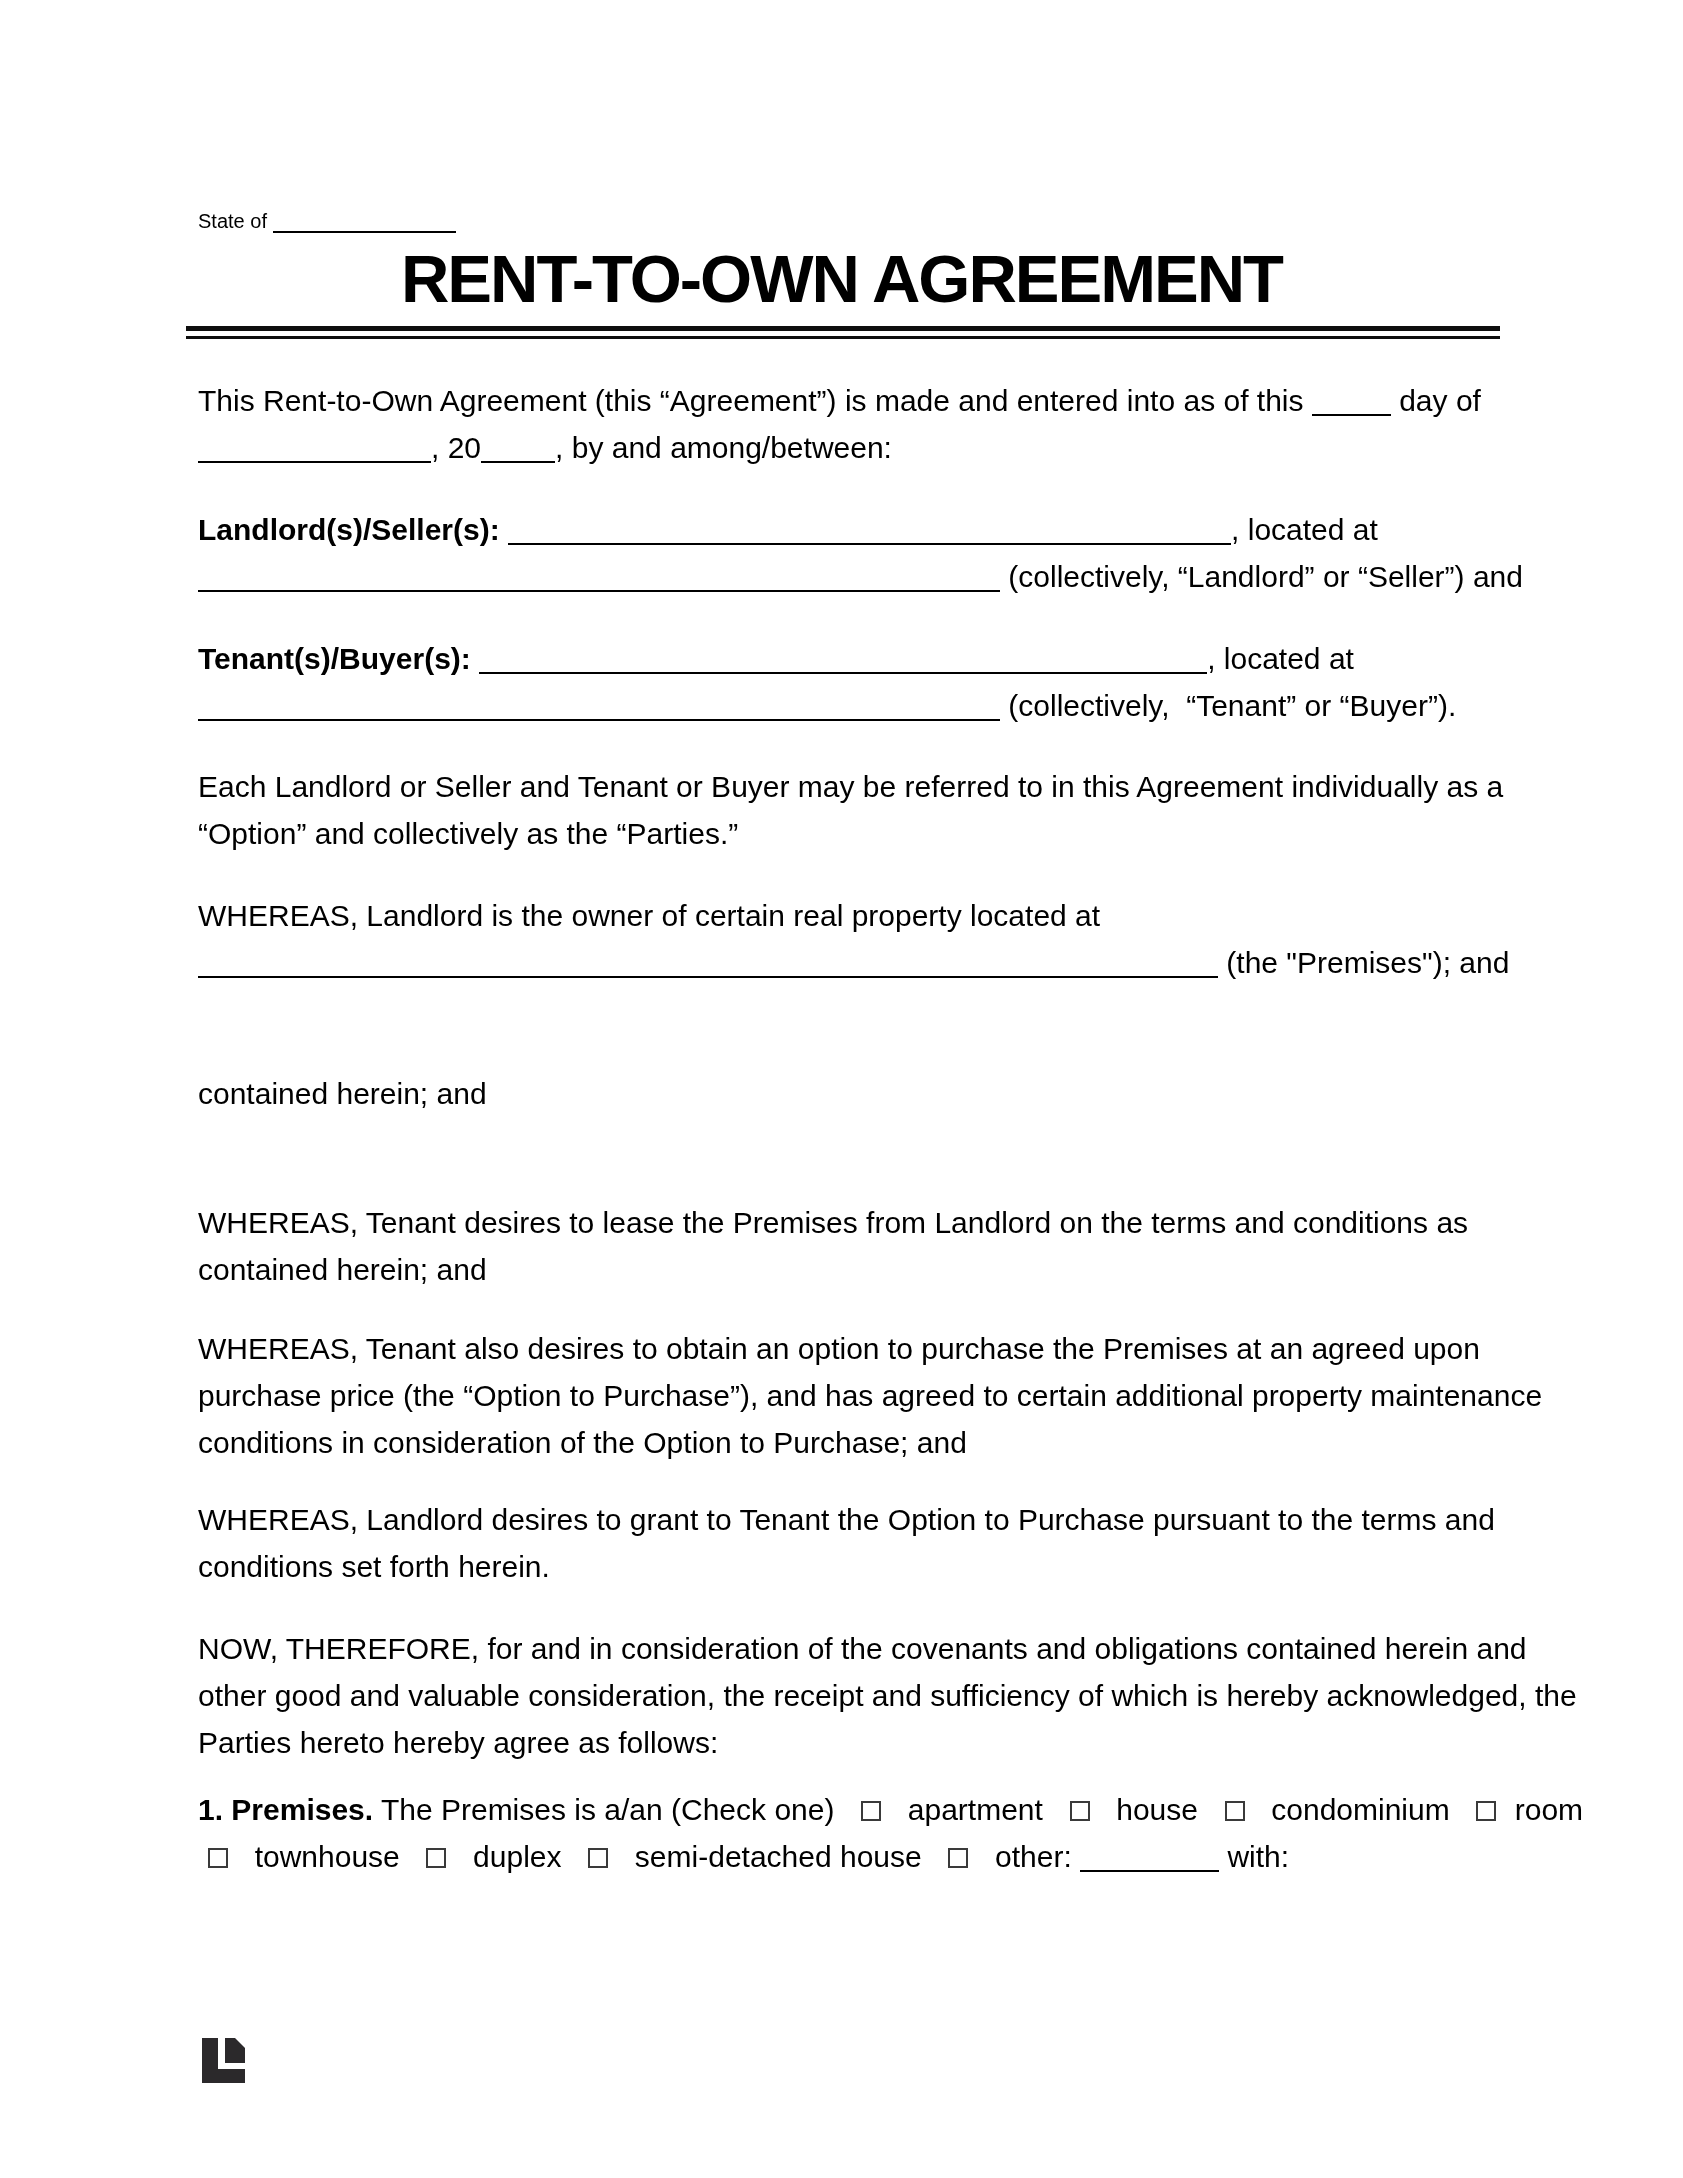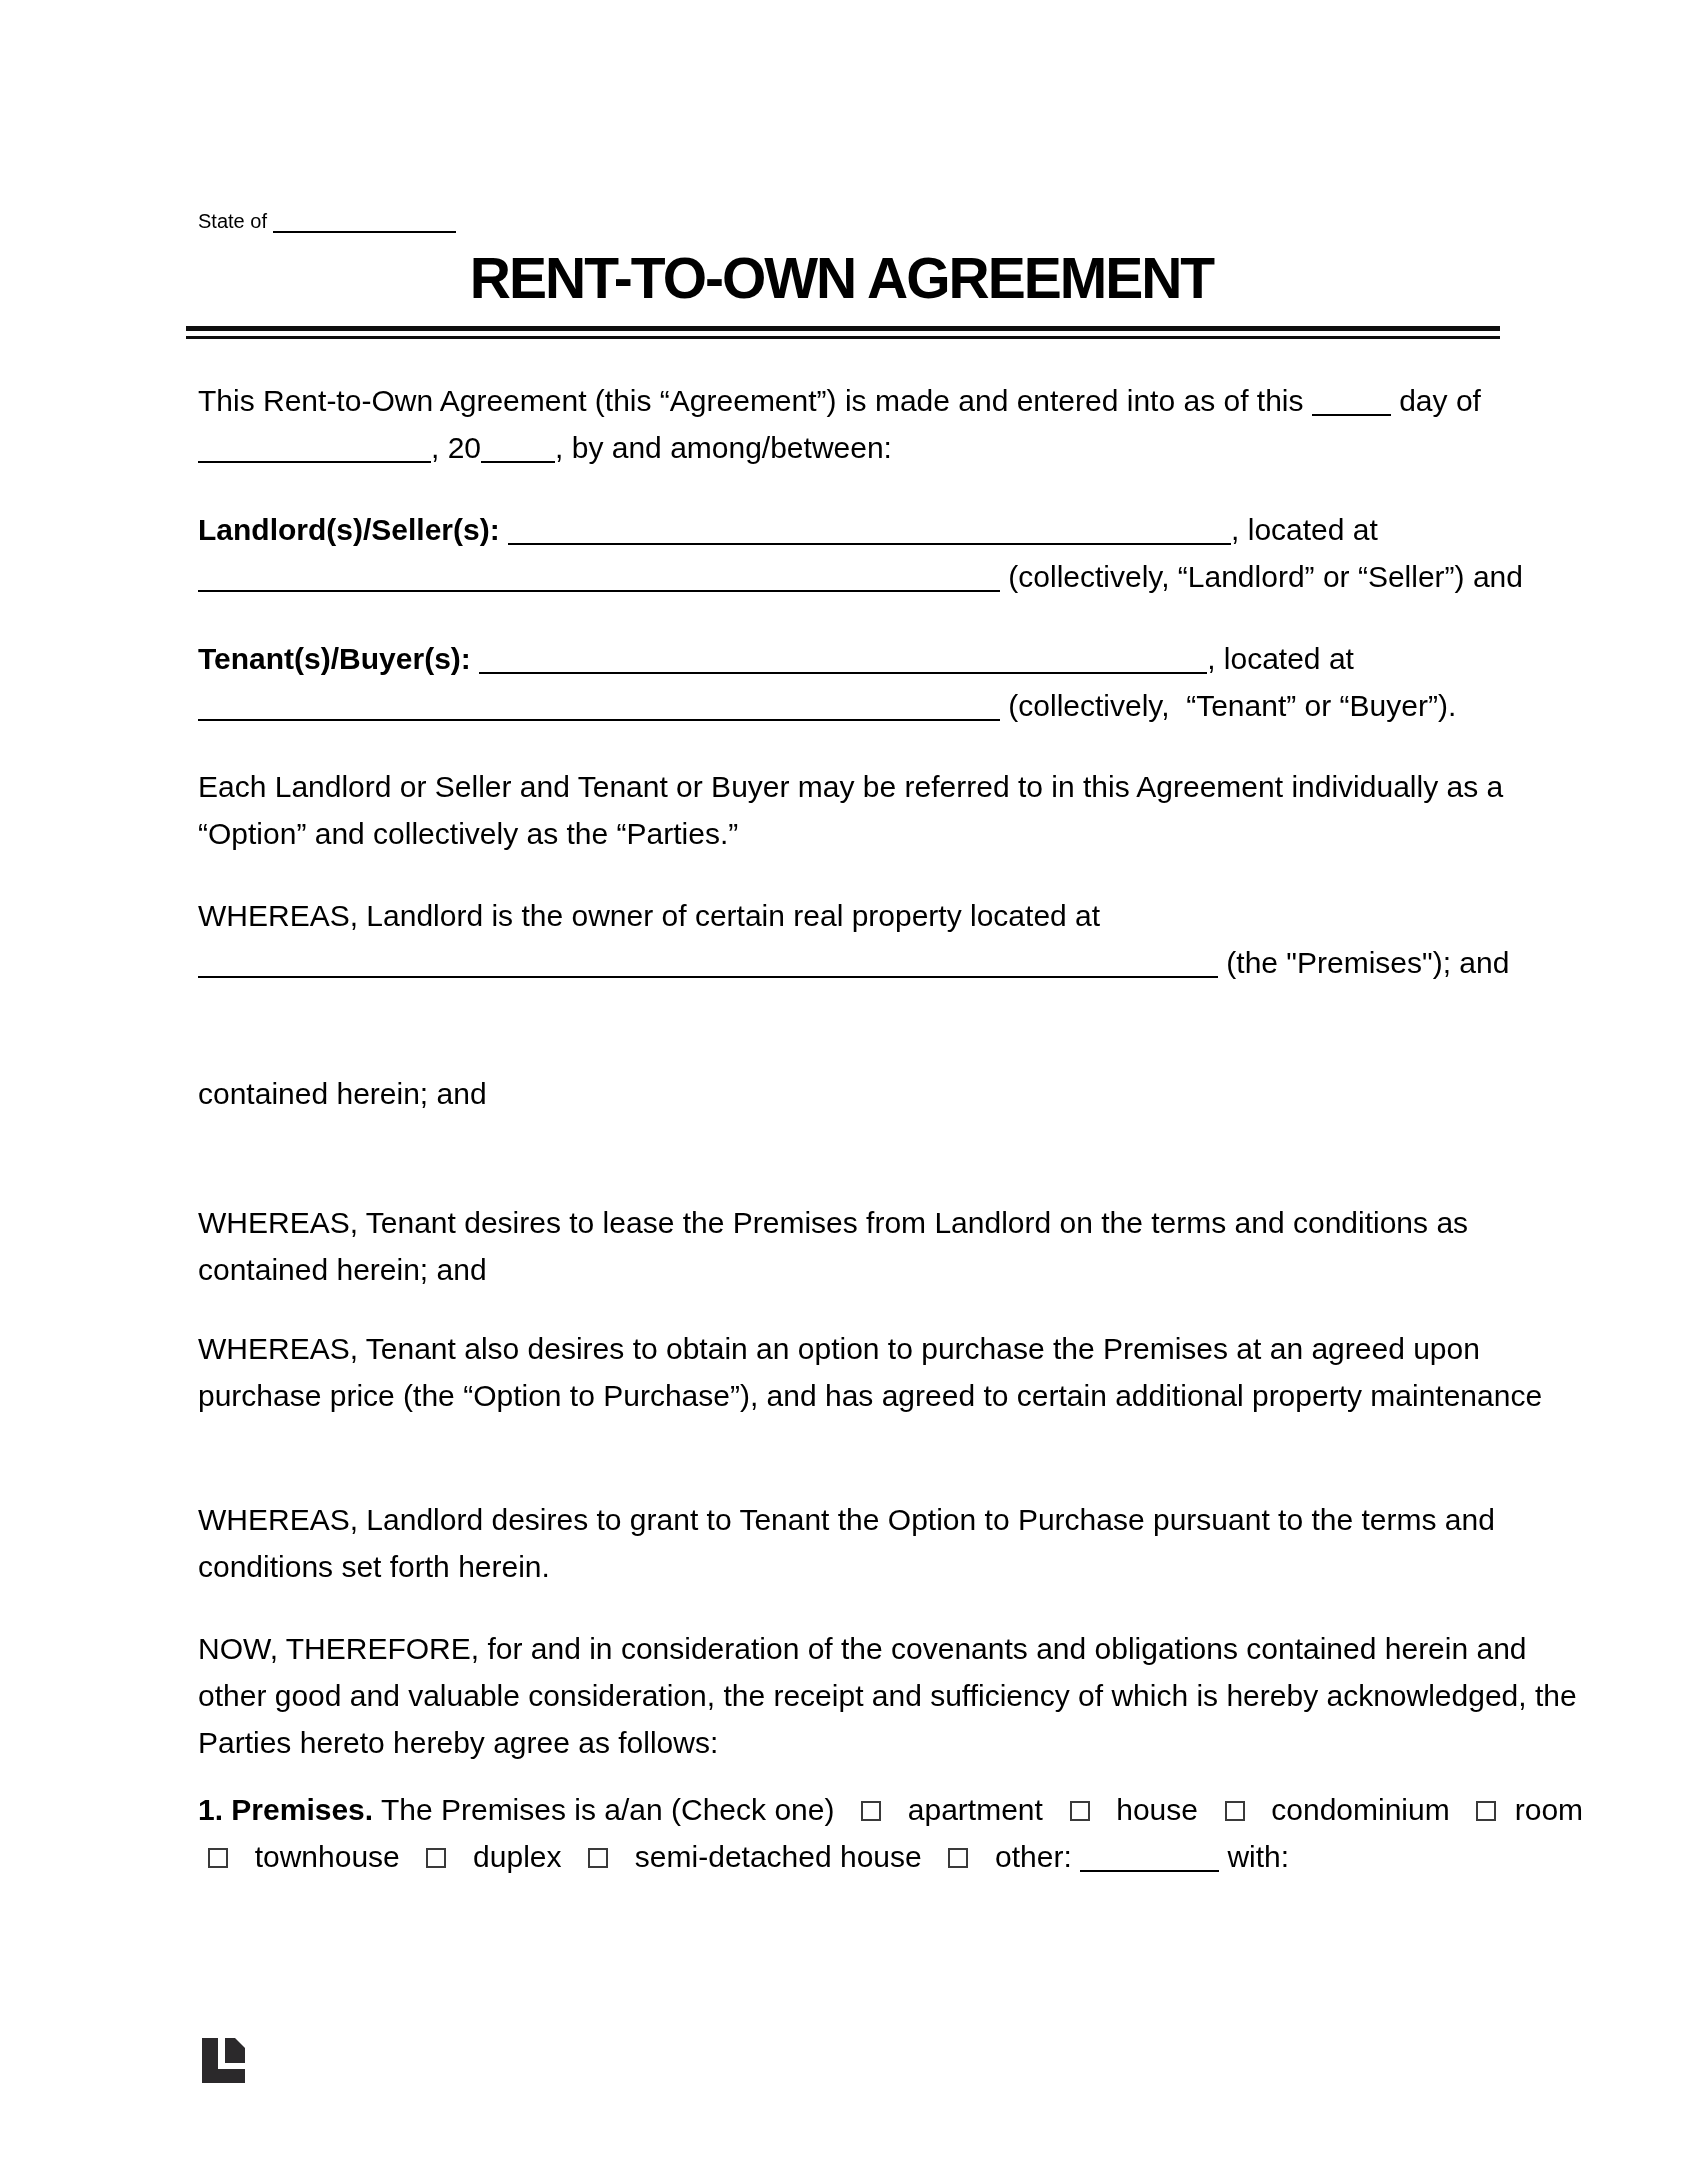--- a/index.html
+++ b/index.html
@@ -1,21 +1,21 @@
 <!DOCTYPE html>
 <html><head>
 <meta charset="utf-8">
 <style>
   html,body{margin:0;padding:0;background:#ffffff;}
   body{width:1683px;height:2178px;position:relative;overflow:hidden;
        font-family:"Liberation Sans",sans-serif;color:#000;}
   .page{position:absolute;inset:0;background:#fff;}
   .state-line{position:absolute;left:198px;top:198px;font-size:20px;line-height:47px;white-space:pre;}
   .doc-title{position:absolute;left:0;top:244px;width:100%;text-align:center;
-             font-size:57px;font-weight:bold;letter-spacing:-2px;line-height:69px;margin:0;}
+             font-size:67px;font-weight:bold;letter-spacing:-2px;line-height:69px;margin:0;}
   .title-rule{position:absolute;left:186px;top:326px;width:1314px;}
   .title-rule .r1{border-top:5px solid #0e0e0e;}
   .title-rule .r2{border-top:3px solid #0e0e0e;margin-top:5px;}
   .para{position:absolute;left:198px;width:1327px;}
   .line{white-space:pre;font-size:30px;line-height:47px;height:47px;}
   .b{font-weight:bold;}
   .blank{display:inline-block;height:4px;border-bottom:2px solid #000;vertical-align:-5px;}
   .cb{display:inline-block;width:16px;height:16px;border:2px solid #3a3a3a;
       margin:0 10px;vertical-align:-1px;background:#fff;}
   .logo{position:absolute;left:198px;top:2037px;width:48px;height:48px;}
@@ -58,20 +58,21 @@
       <div class="para" style="top: 1070px;">
         <div class="line"><span>contained herein; and</span></div>
       </div>
       <div class="para" style="top: 1199px;">
         <div class="line"><span>WHEREAS, Tenant desires to lease the Premises from Landlord on the terms and conditions as</span></div>
         <div class="line"><span>contained herein; and</span></div>
       </div>
       <div class="para" style="top: 1325px;">
         <div class="line"><span>WHEREAS, Tenant also desires to obtain an option to purchase the Premises at an agreed upon</span></div>
         <div class="line"><span>purchase price (the “Option to Purchase”), and has agreed to certain additional property maintenance</span></div>
+        <div class="line"><span>conditions in consideration of the Option to Purchase; and</span></div>
       </div>
       <div class="para" style="top: 1496px;">
         <div class="line"><span>WHEREAS, Landlord desires to grant to Tenant the Option to Purchase pursuant to the terms and</span></div>
         <div class="line"><span>conditions set forth herein.</span></div>
       </div>
       <div class="para" style="top: 1625px;">
         <div class="line"><span>NOW, THEREFORE, for and in consideration of the covenants and obligations contained herein and</span></div>
         <div class="line"><span>other good and valuable consideration, the receipt and sufficiency of which is hereby acknowledged, the</span></div>
         <div class="line"><span>Parties hereto hereby agree as follows:</span></div>
       </div>

